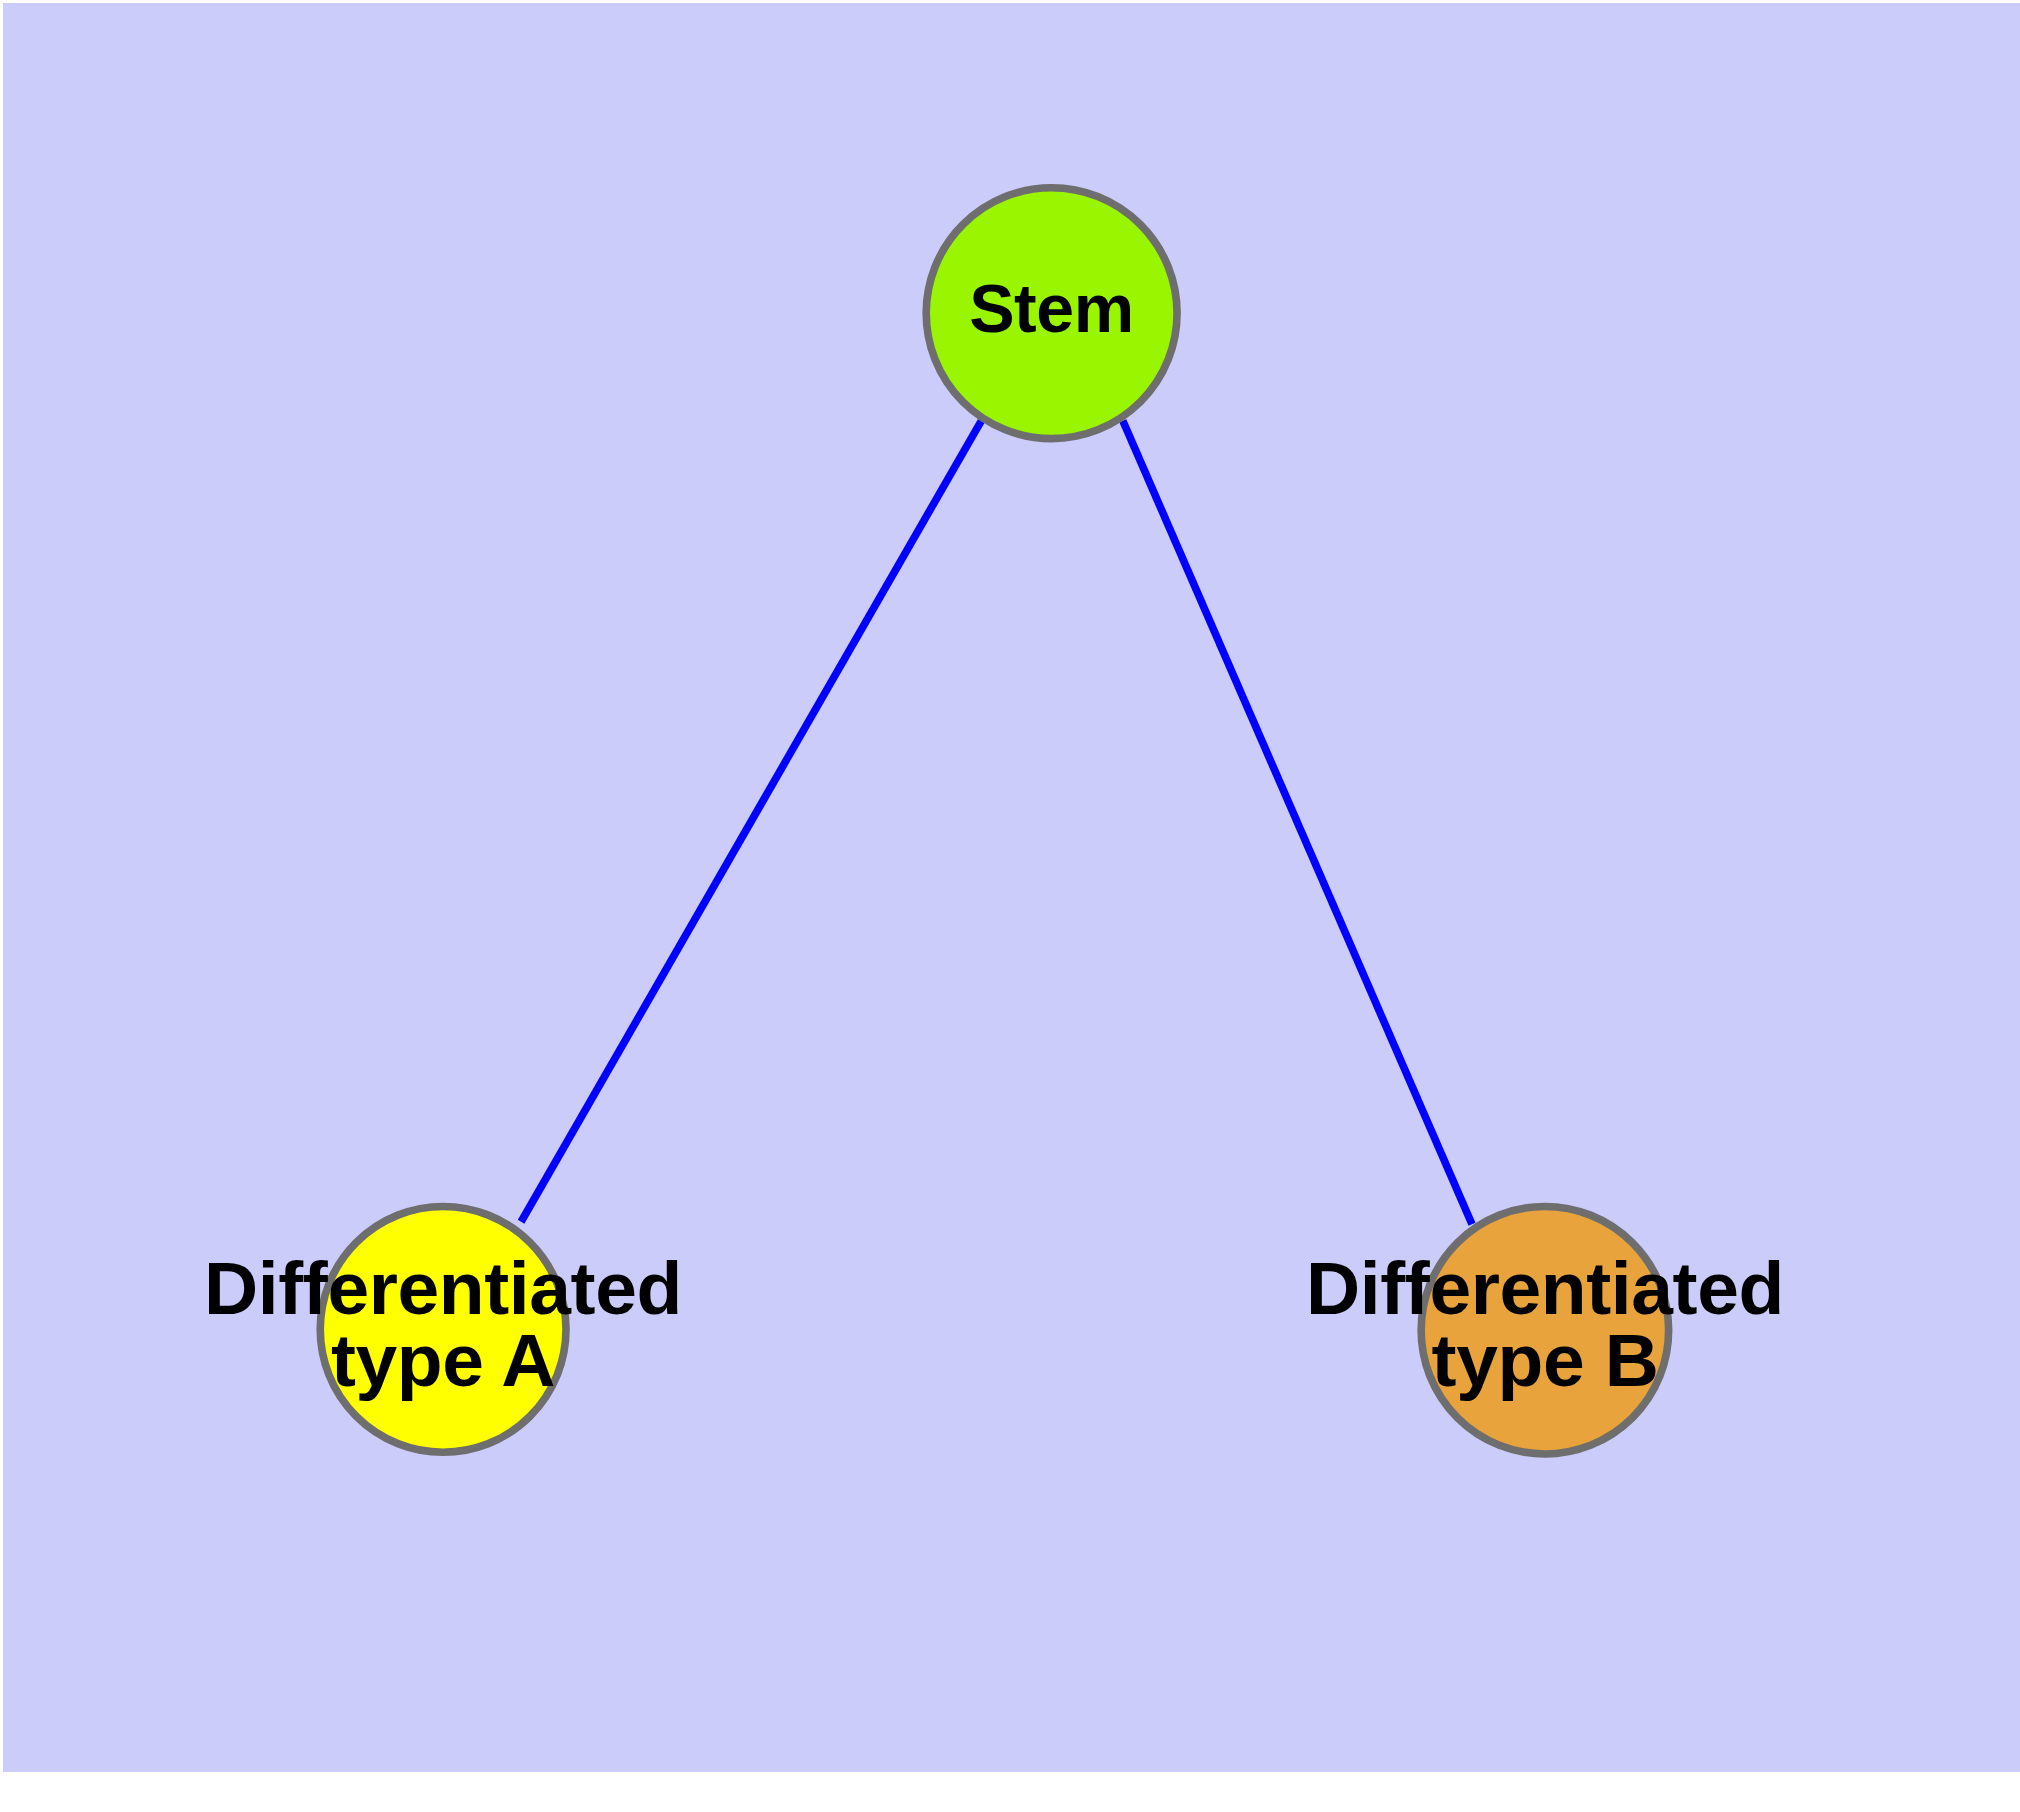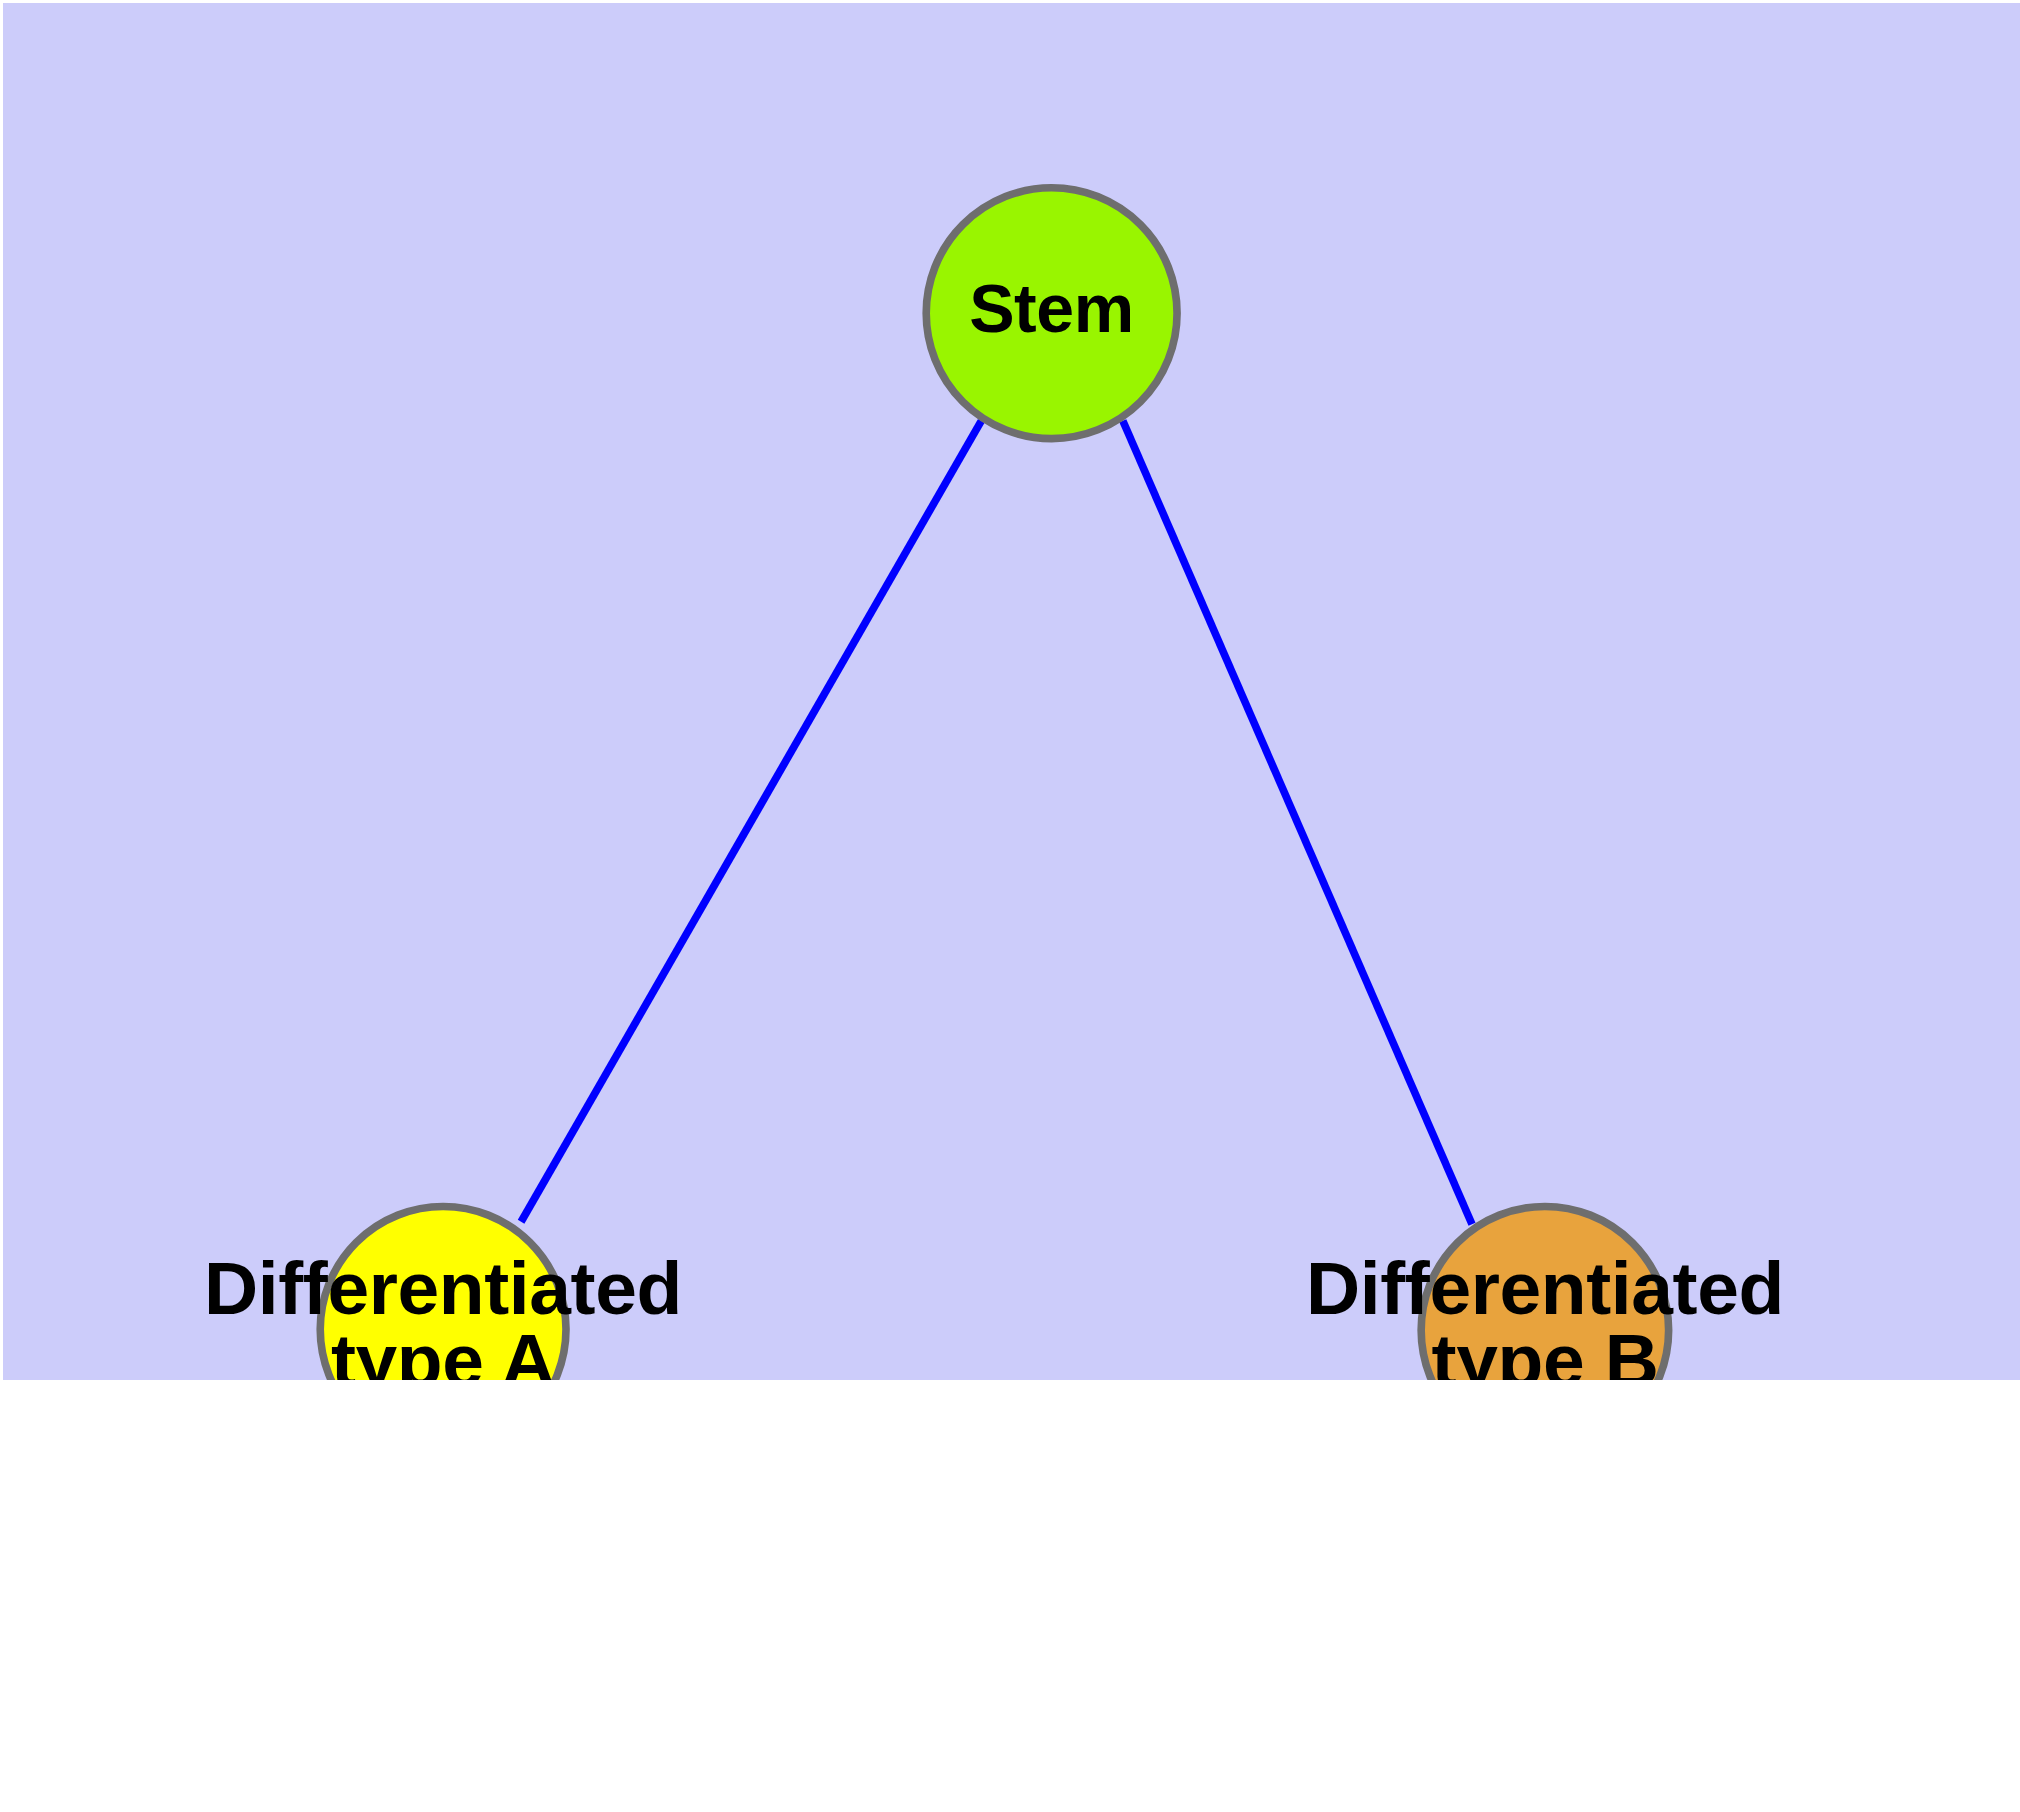--- a/index.html
+++ b/index.html
@@ -10,21 +10,21 @@
   body {
     width: 2021px;
     height: 1812px;
     overflow: hidden;
     font-family: "Liberation Sans", sans-serif;
   }
 
   #canvas {
     position: relative;
     width: 2021px;
-    height: 1380px;
+    height: 1772px;
     background: #ccccfa;
     box-sizing: border-box;
     border-top: 3.4px solid #ffffff;
     border-left: 3.4px solid #ffffff;
     overflow: hidden;
   }
 
   #graph-svg {
     position: absolute;
     left: 0;

